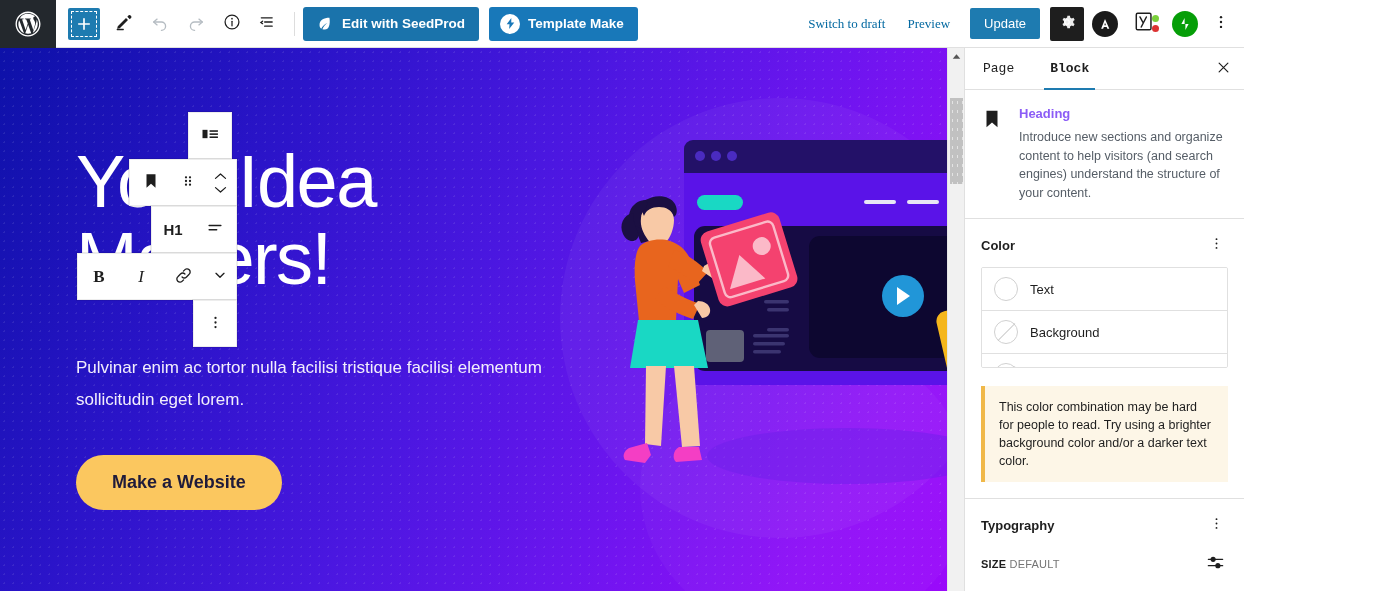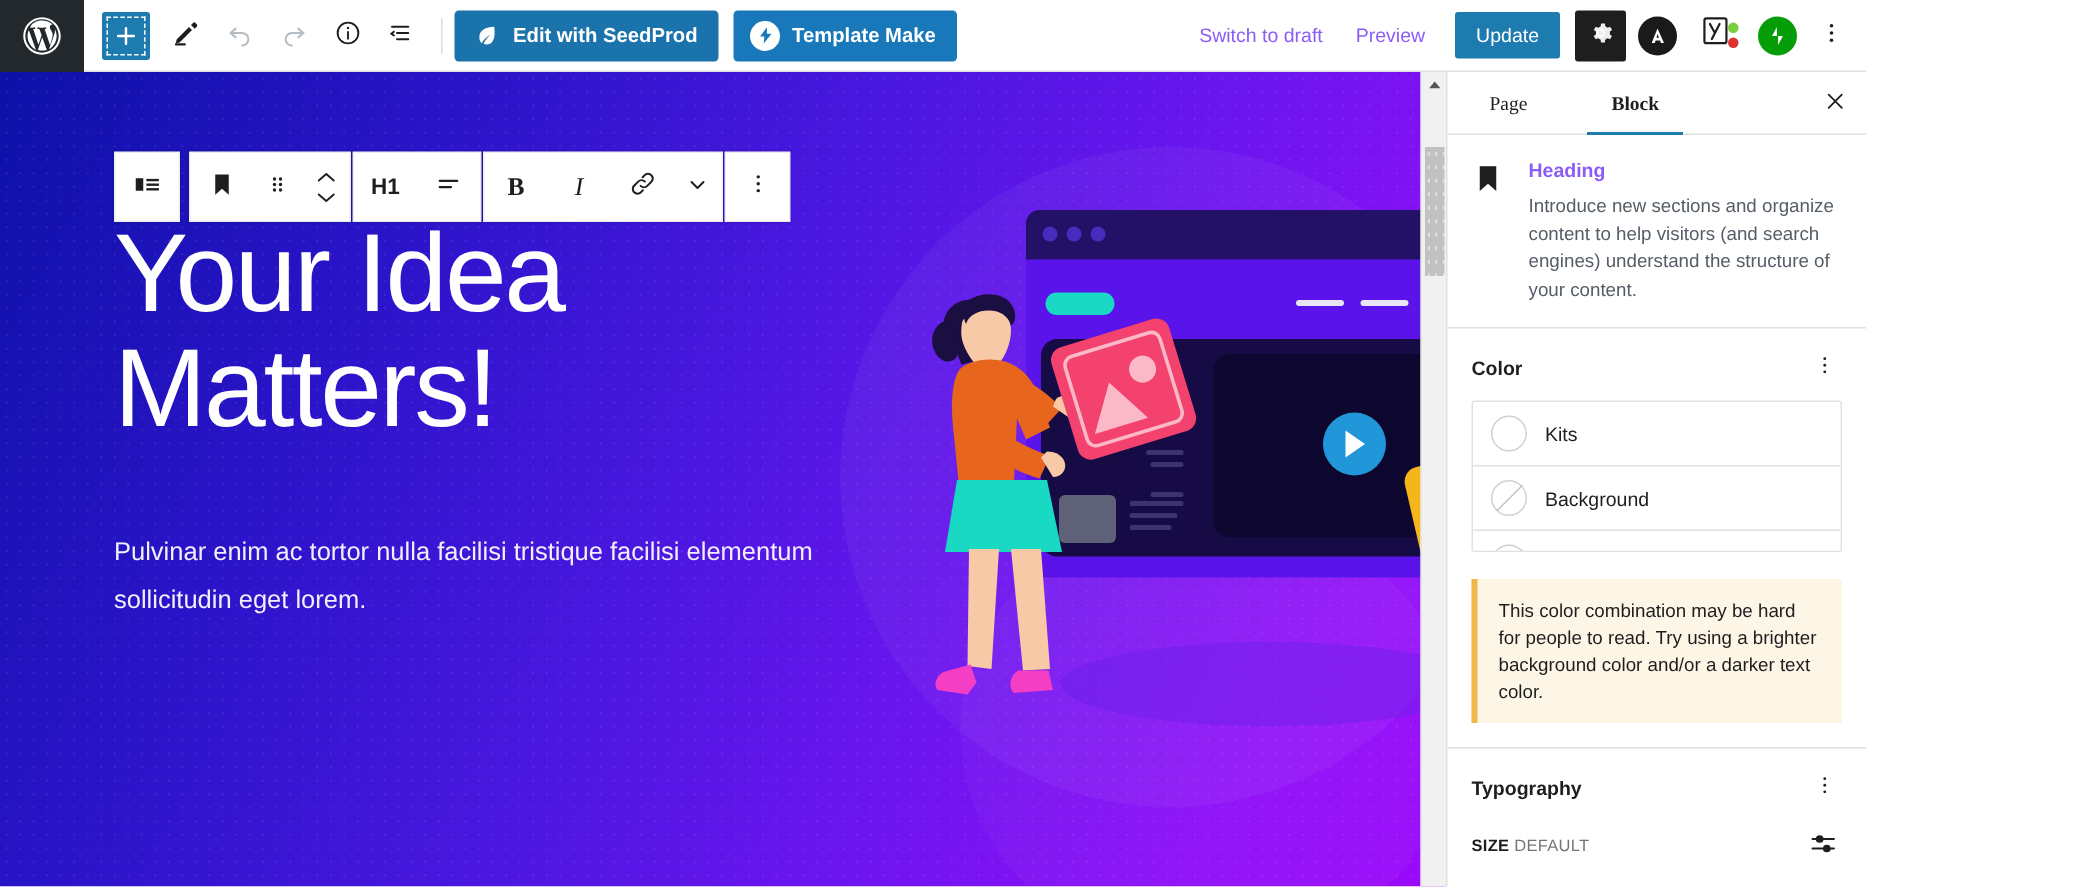--- a/index.html
+++ b/index.html
@@ -55,22 +55,22 @@
     flex: 0 0 20px;
   }
   .plugin-btn.kits .pico { background: #fff; color: #1878b9; }
 
   .tb-right {
     margin-left: auto; display: flex; align-items: center;
     gap: 2px; padding-right: 8px;
   }
   .link-btn {
     background: none; border: none; cursor: pointer;
-    color: #8b5cf6; font-size: 13px; padding: 6px 10px;
-    font-family: Liberation Sans, sans-serif;
+    color: #0369a1; font-size: 13px; padding: 6px 10px;
+    font-family: Liberation Serif, serif;
   }
   .update-btn {
     background: #1e7bb0; color: #fff; border: none; cursor: pointer;
     font-size: 13px; font-weight: 400; border-radius: 2px;
     padding: 8px 14px; margin: 0 8px; font-family: inherit;
   }
   .gear-btn {
     width: 34px; height: 34px; background: #1e1e1e; color: #fff;
     border: none; border-radius: 2px; cursor: pointer;
     display: flex; align-items: center; justify-content: center;
@@ -135,23 +135,24 @@
     background: #fbc75f; color: #1f1b3a;
     border: none; border-radius: 40px;
     padding: 17px 36px; font-size: 18px; font-weight: 700;
     cursor: pointer; font-family: inherit;
   }
 
   .illo { position: absolute; left: 612px; top: 60px; width: 470px; height: 430px; }
 
   
   .block-toolbar {
-    position: absolute; left: 76px; top: 53px;
+    position: absolute; left: 76px; top: 64px;
     display: flex; align-items: flex-end; height: 47px;
     z-index: 20;
+    flex-direction: column;
   }
   .bt-group {
     background: #fff; border: 1px solid #1e1e1e14;
     display: flex; align-items: center;
     box-shadow: 0 0 0 1px rgba(0,0,0,0.08);
   }
   .bt-group + .bt-group { margin-left: 1px; }
   .bt-group.first { margin-right: 5px; }
   .bt-item {
     width: 42px; height: 45px; border: none; background: transparent;
@@ -187,23 +188,23 @@
     background: #fff; border-left: 1px solid #e0e0e0;
     display: flex; flex-direction: column; overflow: hidden;
     position: relative;
   }
   .sb-tabs {
     height: 42px; flex: 0 0 42px;
     display: flex; align-items: stretch;
     border-bottom: 1px solid #e0e0e0; position: relative;
   }
   .sb-tab {
-    padding: 0 28px; display: flex; align-items: center;
+    padding: 0 18px; display: flex; align-items: center;
     font-size: 13px; color: #1e1e1e; cursor: pointer;
-    background: none; border: none; font-family: Liberation Serif, serif;
+    background: none; border: none; font-family: Liberation Mono, monospace;
     position: relative;
   }
   .sb-tab.active { font-weight: 600; }
   .sb-tab.active::after {
     content: ""; position: absolute; left: 12px; right: 12px; bottom: -1px;
     height: 2px; background: #1e7bb0;
   }
   .sb-close {
     margin-left: auto; width: 42px; display: flex;
     align-items: center; justify-content: center;
@@ -417,20 +418,21 @@
       <div class="canvas-dots"></div>
       <div class="blob b1"></div>
       <div class="blob b2"></div>
 
       <div class="hero">
         <h1>
           <span>Your Idea</span><br>
           <span>Matters!</span>
         </h1>
         <p>Pulvinar enim ac tortor nulla facilisi tristique facilisi elementum sollicitudin eget lorem.</p>
+        <button class="cta">Make a Website</button>
       </div>
 
       <div class="illo">
         <svg width="470" height="430" viewBox="0 0 470 430">
 
           <rect x="72" y="32" width="330" height="245" rx="9" fill="#5a13e8"></rect>
           <path d="M72 41a9 9 0 0 1 9-9h312a9 9 0 0 1 9 9v24H72V41z" fill="#231168"></path>
           <circle cx="88" cy="48" r="5" fill="#4a2bc0"></circle>
           <circle cx="104" cy="48" r="5" fill="#4a2bc0"></circle>
           <circle cx="120" cy="48" r="5" fill="#4a2bc0"></circle>
@@ -655,21 +657,21 @@
                 <circle cx="12" cy="12" r="1.5"></circle>
                 <circle cx="12" cy="19" r="1.5"></circle>
             </svg>
           </span>
         </button>
       </div>
 
       <div class="color-list">
         <div class="color-row">
           <span class="swatch"></span>
-          <span class="color-label">Kits</span>
+          <span class="color-label">Text</span>
         </div>
         <div class="color-row">
           <span class="swatch none"></span>
           <span class="color-label">Background</span>
         </div>
         <div class="color-row">
           <span class="swatch none"></span>
           <span class="color-label">Link</span>
         </div>
       </div>

